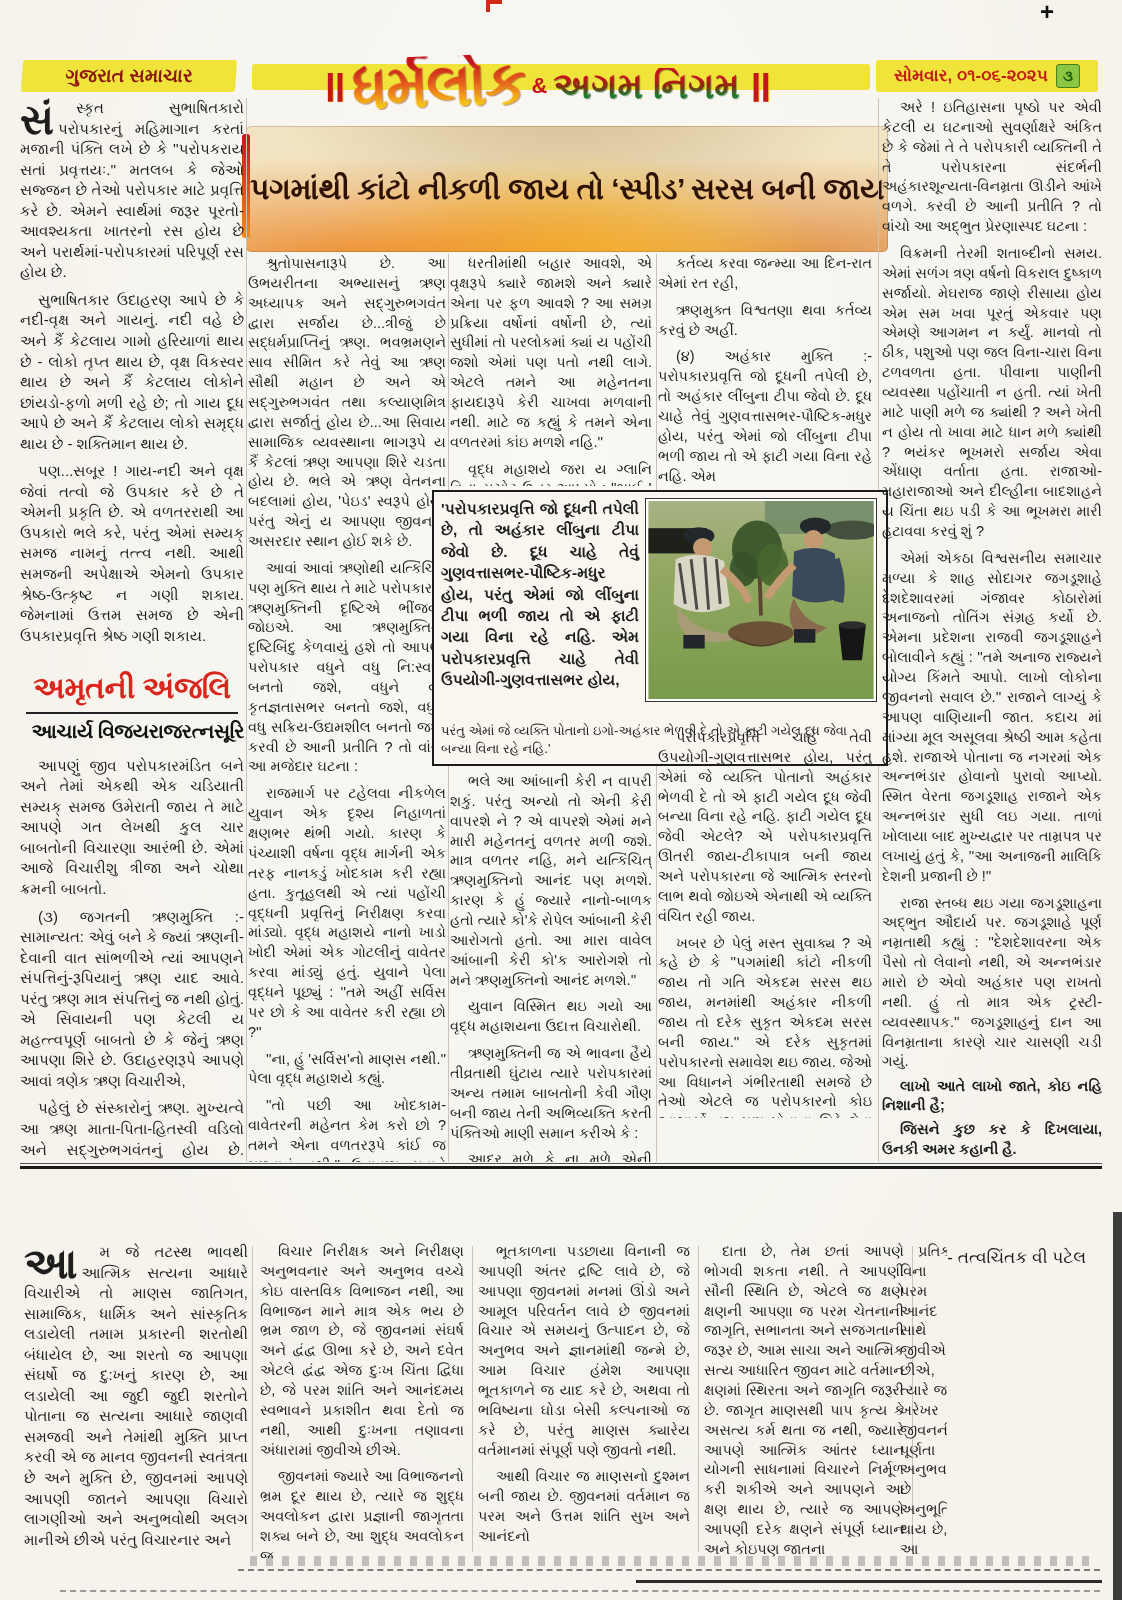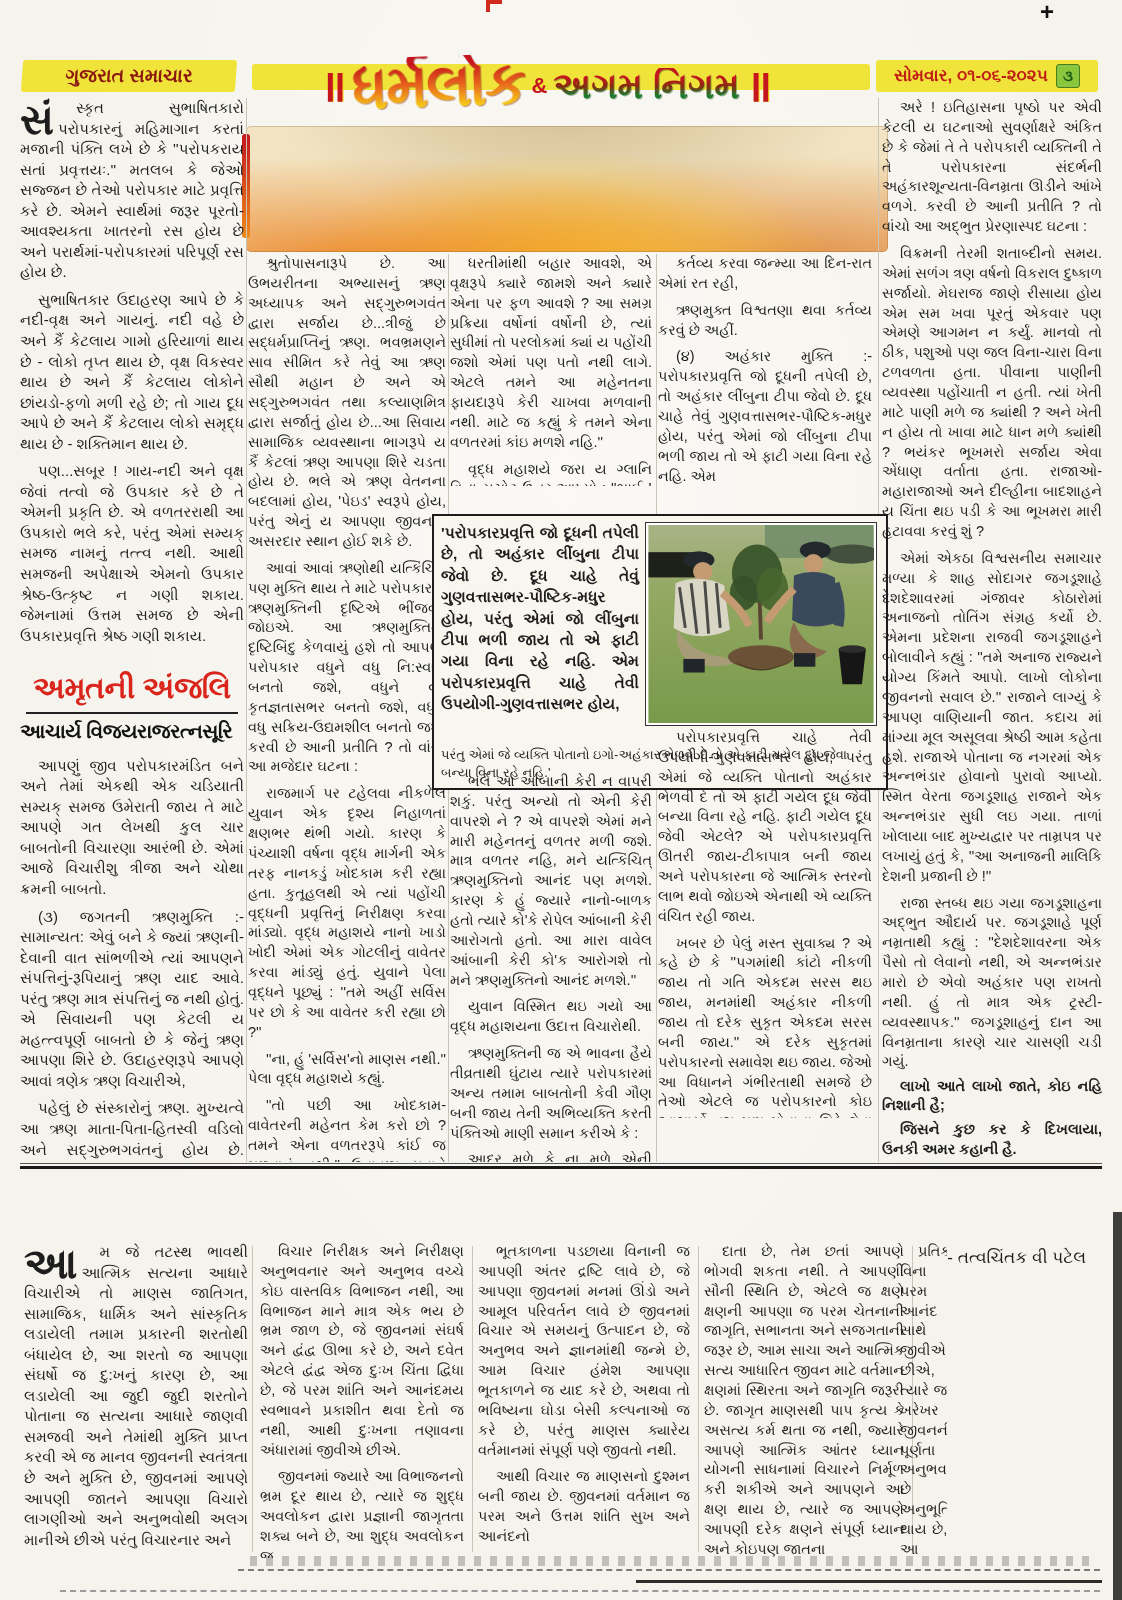--- a/index.html
+++ b/index.html
@@ -61,23 +61,23 @@
   .col4t{left:658px;top:254px;width:214px;height:232px;}
   .col3b{left:450px;top:772px;width:202px;height:390px;}
   .col4b{left:658px;top:728px;width:214px;height:390px;}
   .dropcap{float:left;font-size:42px;line-height:.85;font-weight:bold;padding:4px 4px 0 0;text-indent:0;}
   .first{text-indent:0;}
   .vsep{position:absolute;width:1px;background:#c8c4b8;}
   
   .section-box{margin:14px 0 10px 0;text-align:center;flex:0 0 auto;}
   .section-title{color:#d9251c;font-weight:bold;font-size:30px;letter-spacing:-.5px;}
   .section-rule{border:none;border-top:2px solid #222;margin:4px 6px;}
-  .section-author{font-weight:bold;font-size:20px;color:#111;text-align:left;letter-spacing:-.5px;}
-  
-  .quote-block{position:absolute;left:432px;top:514px;width:456px;height:276px;
+  .section-author{font-weight:bold;font-size:20px;color:#111;text-align:right;letter-spacing:-.5px;}
+  
+  .quote-block{position:absolute;left:432px;top:490px;width:456px;height:276px;
     border:2.5px solid #1c1c1c;background:#f8f6ef;padding:6px 7px;
     display:flex;flex-wrap:wrap;align-content:flex-start;}
   .quote-text{width:204px;font-weight:bold;font-size:15.5px;line-height:1.38;text-align:justify;padding-right:6px;}
   .photo-frame{width:232px;height:204px;border:1px solid #333;background:#fff;padding:2px;}
   .photo-frame svg{display:block;width:100%;height:100%;}
   .quote-cont{width:100%;font-weight:normal;font-size:13px;margin-top:20px;line-height:1.35;}
   .couplet{font-weight:bold;margin-top:4px;flex:0 0 auto;}
   .couplet div{margin-bottom:4px;text-indent:18px;}
   
   .bottom-divider{position:absolute;left:20px;top:1166px;width:1082px;height:3px;background:#191919;}
@@ -126,20 +126,21 @@
   </div>
   <div class="masthead">
     <span class="mh-bar">॥</span>
     <span class="mh-title1">ધર્મલોક</span>
     <span class="mh-amp">&amp;</span>
     <span class="mh-title2">અગમ નિગમ</span>
     <span class="mh-bar">॥</span>
   </div>
 
   <div class="headline-box">
+    <div class="hl">પગમાંથી કાંટો નીકળી જાય તો ‘સ્પીડ’ સરસ બની જાય</div>
   </div>
 
   <div class="vsep" style="left:246px;top:98px;height:1064px;"></div>
   <div class="vsep" style="left:448px;top:254px;height:908px;"></div>
   <div class="vsep" style="left:656px;top:254px;height:908px;"></div>
   <div class="vsep" style="left:878px;top:98px;height:1064px;"></div>
 
   <div class="col col1">
     <p class="first">
       <span class="dropcap">સં</span><span>સ્કૃત સુભાષિતકારો પરોપકારનું મહિમાગાન કરતાં મજાની પંક્તિ લખે છે કે ''પરોપકરાય સતાં પ્રવૃત્તયઃ.'' મતલબ કે જેઓ સજ્જન છે તેઓ પરોપકાર માટે પ્રવૃત્તિ કરે છે. એમને સ્વાર્થમાં જરૂર પૂરતો-આવશ્યકતા ખાતરનો રસ હોય છે અને પરાર્થમાં-પરોપકારમાં પરિપૂર્ણ રસ હોય છે.</span>

